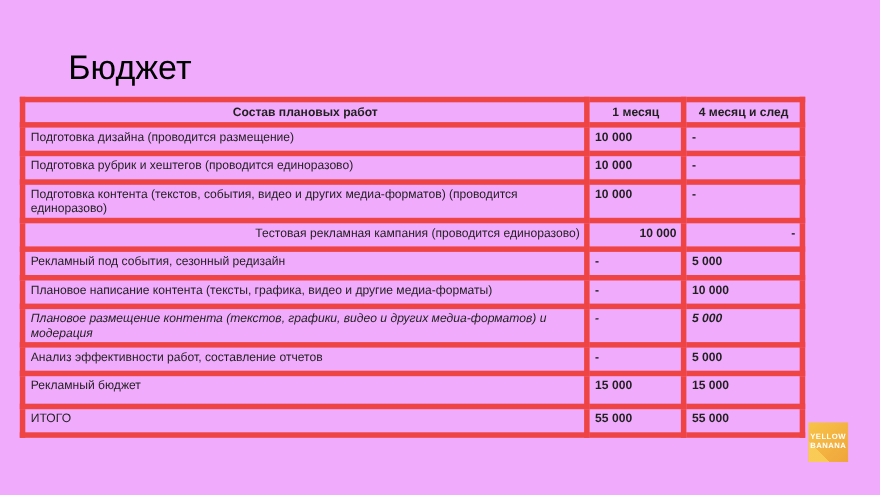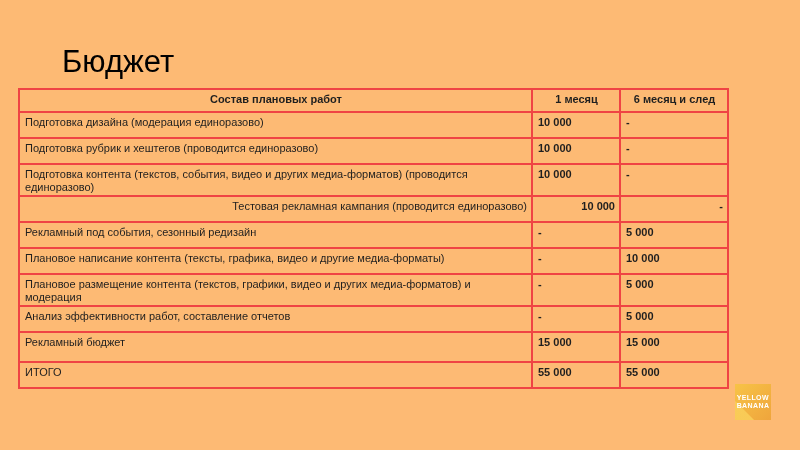--- a/index.html
+++ b/index.html
@@ -4,21 +4,21 @@
 <style>
   html, body {
     margin: 0;
     padding: 0;
     background: #ffffff;
   }
   .slide {
     position: relative;
     width: 800px;
     height: 450px;
-    background: #fdba74;
+    background: #f0abfc;
     overflow: hidden;
     font-family: "Liberation Sans", "DejaVu Sans", sans-serif;
     color: #1f1f1f;
   }
   .slide-title {
     position: absolute;
     left: 62px;
     top: 44px;
     font-size: 31px;
     line-height: 36px;
@@ -32,21 +32,21 @@
     left: 18px;
     top: 88px;
     width: 709px;
     border-collapse: collapse;
     table-layout: fixed;
     font-size: 11px;
     line-height: 13px;
   }
   .budget-table th,
   .budget-table td {
-    border: 2px solid #ef4444;
+    border: 5px solid #ef4444;
     vertical-align: top;
     padding: 3px 4px 1px 5px;
     overflow: hidden;
   }
   .budget-table th {
     font-weight: 700;
     text-align: center;
   }
   .budget-table th.work-col-header {
     text-align: center;
@@ -57,21 +57,21 @@
   .budget-table td.label {
     font-weight: 400;
   }
   thead tr { height: 23px; }
   tbody tr:nth-child(1)  { height: 26px; }
   tbody tr:nth-child(2)  { height: 26px; }
   tbody tr:nth-child(3)  { height: 31px; }
   tbody tr:nth-child(4)  { height: 26px; text-align: right; }
   tbody tr:nth-child(5)  { height: 26px; }
   tbody tr:nth-child(6)  { height: 26px; }
-  tbody tr:nth-child(7)  { height: 27px; }
+  tbody tr:nth-child(7)  { height: 27px; font-style: italic; }
   tbody tr:nth-child(8)  { height: 26px; }
   tbody tr:nth-child(9)  { height: 30px; padding-left: 16px; }
   tbody tr:nth-child(10) { height: 26px; }
   tbody tr:nth-child(11) { height: 24px; }
 
   .logo {
     position: absolute;
     left: 735px;
     top: 384px;
     width: 36px;
@@ -102,26 +102,26 @@
   <table class="budget-table">
     <colgroup>
       <col style="width:513px">
       <col style="width:88px">
       <col style="width:108px">
     </colgroup>
     <thead>
       <tr>
         <th class="work-col-header">Состав плановых работ</th>
         <th>1 месяц</th>
-        <th>6 месяц и след</th>
+        <th>4 месяц и след</th>
       </tr>
     </thead>
     <tbody>
         <tr>
-          <td class="label">Подготовка дизайна (модерация единоразово)</td>
+          <td class="label">Подготовка дизайна (проводится размещение)</td>
           <td class="num">10 000</td>
           <td class="num">-</td>
         </tr>
         <tr>
           <td class="label">Подготовка рубрик и хештегов (проводится единоразово)</td>
           <td class="num">10 000</td>
           <td class="num">-</td>
         </tr>
         <tr>
           <td class="label">Подготовка контента (текстов, события, видео и других медиа-форматов) (проводится единоразово)</td>

